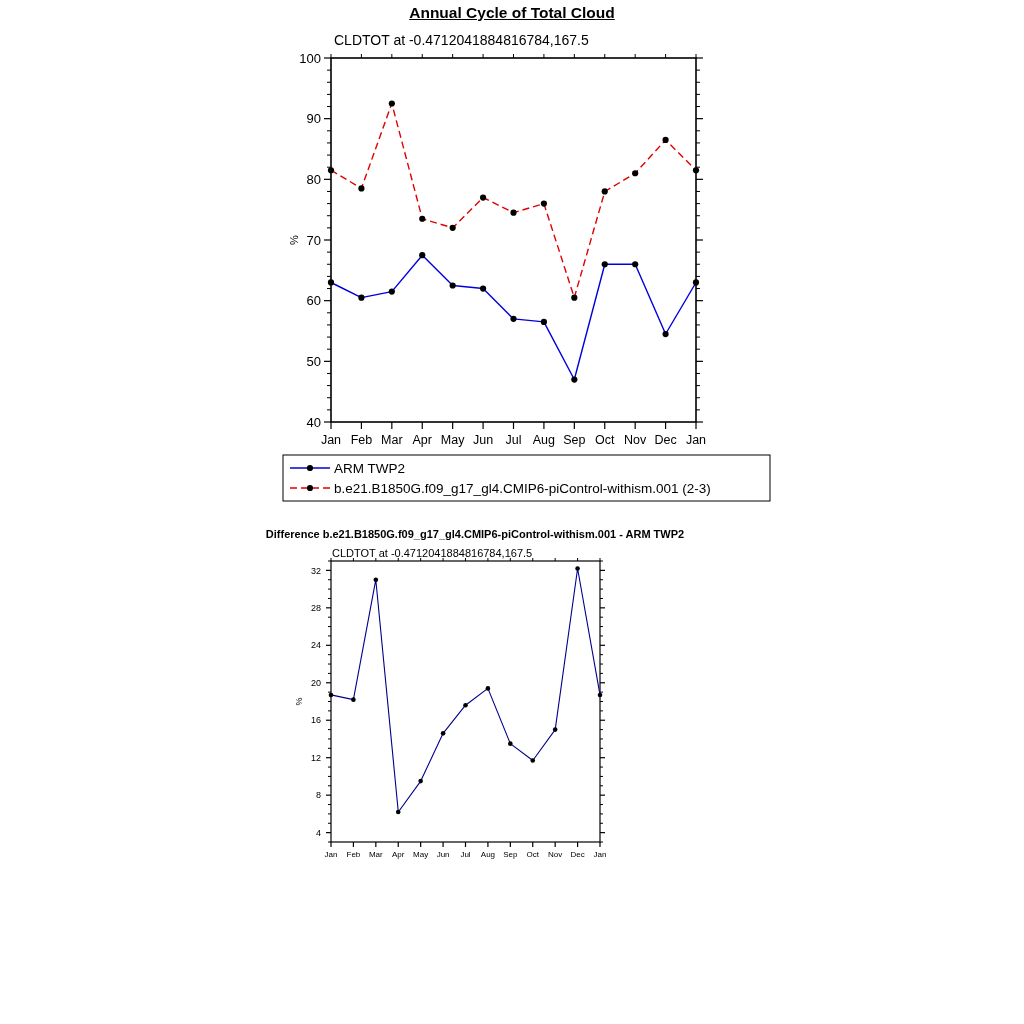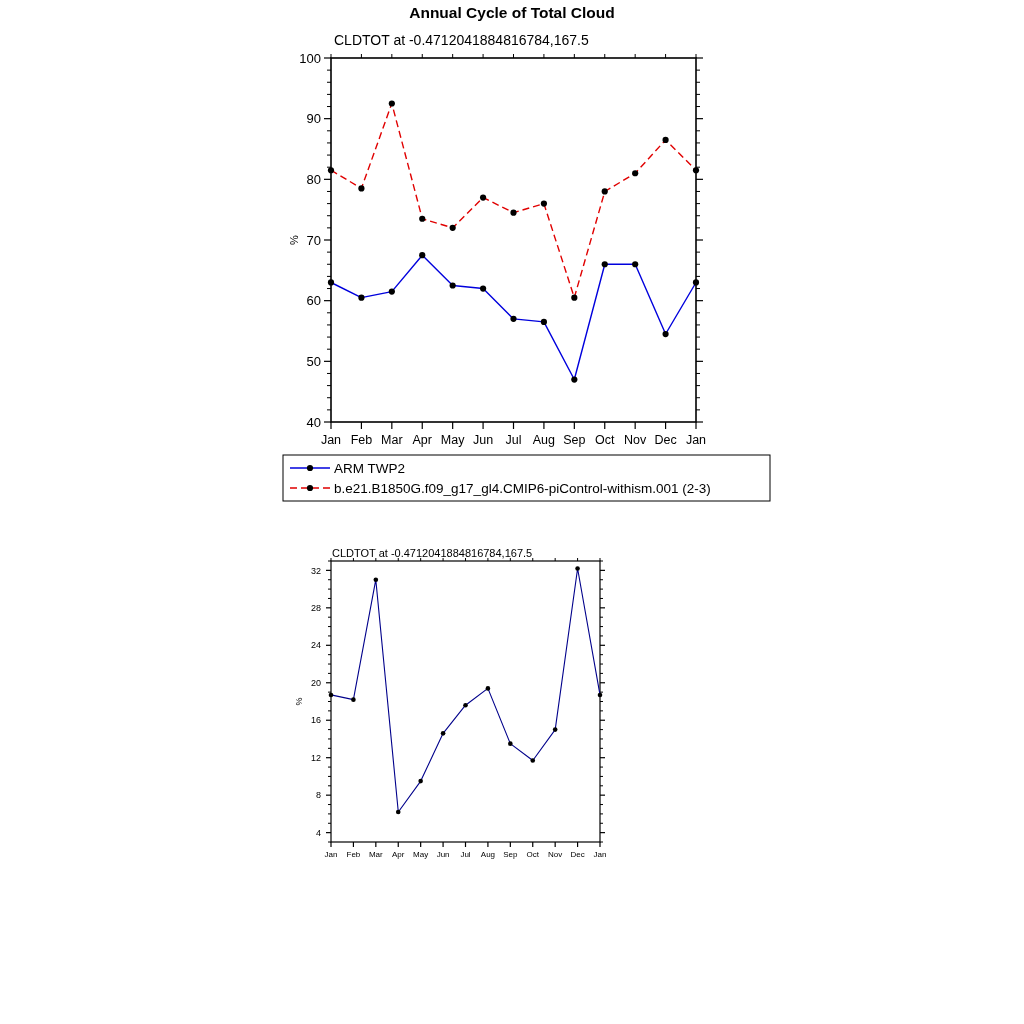--- a/index.html
+++ b/index.html
@@ -2,21 +2,21 @@
 <html><head>
 <meta charset="utf-8">
 <style>
   html,body { margin:0; padding:0; background:#ffffff; }
   .page {
     position:relative; width:1024px; height:1024px; background:#ffffff;
     font-family:"Liberation Sans", sans-serif; color:#000; overflow:hidden;
   }
   .chart1-title {
     position:absolute; left:0; top:4px; width:1024px; text-align:center;
-    font-size:15.5px; font-weight:bold;
+    font-size:15.5px; font-weight:bold;text-decoration:underline;
   }
   .chart1-subtitle {
     position:absolute; left:334px; top:32px; font-size:14px; font-weight:normal;
   }
   .chart2-title {
     position:absolute; left:0; top:528px; width:950px; text-align:center;
     font-size:11px; font-weight:bold;
   }
   .chart2-subtitle {
     position:absolute; left:332px; top:547px; font-size:11px; font-weight:normal;
@@ -297,14 +297,15 @@
       <circle cx="443.0833333333333" cy="733.3466666666667" r="2.3" fill="#000000"></circle>
       <circle cx="465.5" cy="705.2466666666667" r="2.3" fill="#000000"></circle>
       <circle cx="487.91666666666663" cy="688.3866666666667" r="2.3" fill="#000000"></circle>
       <circle cx="510.33333333333337" cy="743.65" r="2.3" fill="#000000"></circle>
       <circle cx="532.75" cy="760.51" r="2.3" fill="#000000"></circle>
       <circle cx="555.1666666666666" cy="729.6" r="2.3" fill="#000000"></circle>
       <circle cx="577.5833333333334" cy="568.4933333333333" r="2.3" fill="#000000"></circle>
       <circle cx="600" cy="694.9433333333334" r="2.3" fill="#000000"></circle>
     </svg>
 
+  <div class="chart2-title">Difference b.e21.B1850G.f09_g17_gl4.CMIP6-piControl-withism.001 - ARM TWP2</div>
   <div class="chart2-subtitle">CLDTOT at -0.4712041884816784,167.5</div>
 </div>
 
 </body></html>

